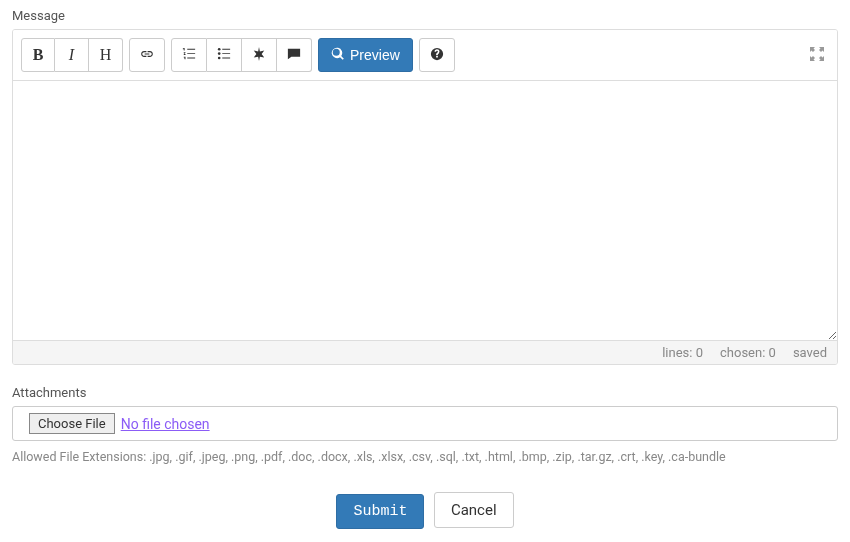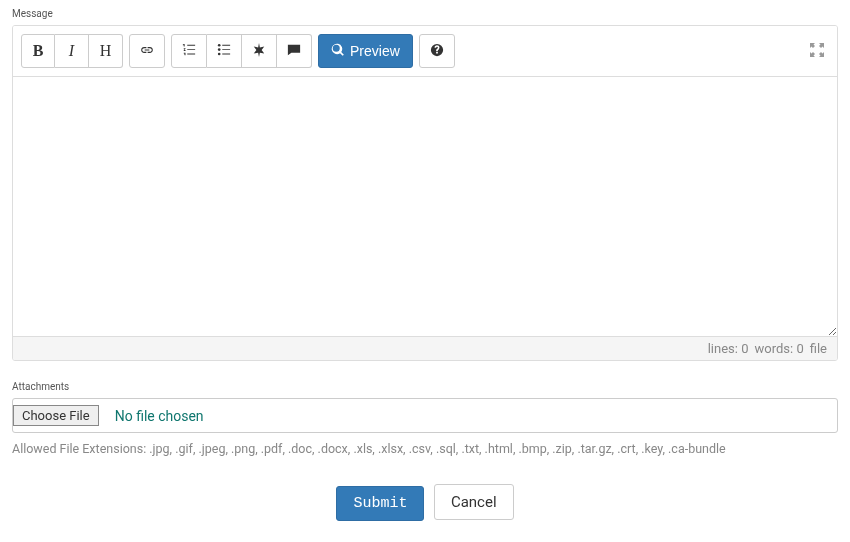--- a/index.html
+++ b/index.html
@@ -6,21 +6,21 @@
     body {
       font-family: -apple-system, BlinkMacSystemFont, "Segoe UI", Roboto, "Helvetica Neue", Arial, sans-serif;
       font-size: 14px;
       color: #555;
       background: #fff;
       padding: 8px 12px;
       width: 850px;
     }
     .section-label {
       color: #555;
-      font-size: 10px;
+      font-size: 13px;
       margin-bottom: 6px;
     }
     .editor-container {
       border: 1px solid #ddd;
       border-radius: 3px;
       overflow: hidden;
       margin-bottom: 20px;
     }
     .toolbar {
       display: flex;
@@ -82,47 +82,47 @@
     }
     .editor-status {
       background: #f5f5f5;
       border-top: 1px solid #ddd;
       padding: 4px 10px;
       text-align: right;
       color: #888;
       font-size: 13px;
       display: flex;
       justify-content: flex-end;
-      gap: 6px;
+      gap: 17px;
     }
     .attach-row {
       display: flex;
       gap: 20px;
       margin-bottom: 8px;
     }
     .file-box {
       flex: 1;
       border: 1px solid #ccc;
       border-radius: 3px;
-      padding: 6px 0;
-      display: flex;
-      align-items: center;
-      gap: 16px;
+      padding: 6px 16px;
+      display: flex;
+      align-items: center;
+      gap: 6px;
       background: #fff;
     }
     .choose-file-btn {
       border: 1px solid #888;
       background: #efefef;
       font-size: 13px;
       padding: 2px 8px;
       cursor: pointer;
       color: #333;
       font-family: inherit;
     }
-    .file-status { color: #0f766e; font-size: 14px; }
+    .file-status { color: #8b5cf6; font-size: 14px; text-decoration: underline; }
     .add-more-btn {
       border: 1px solid #ccc;
       background: #fff;
       border-radius: 3px;
       padding: 8px 28px;
       cursor: pointer;
       font-size: 14px;
       color: #333;
       display: inline-flex;
       align-items: center;
@@ -249,24 +249,24 @@
   </div>
 
   <textarea class="editor-area" style=""></textarea>
 
   <div class="editor-status">
     <span>
       <span>lines:</span>
       <span>0</span>
     </span>
     <span>
-      <span>words:</span>
+      <span>chosen:</span>
       <span>0</span>
     </span>
-    <span>file</span>
+    <span>saved</span>
   </div>
 </div>
 
 <div class="section-label">Attachments</div>
 
 <div class="attach-row">
   <div class="file-box">
     <button class="choose-file-btn">Choose File</button>
     <span class="file-status">No file chosen</span>
   </div>

